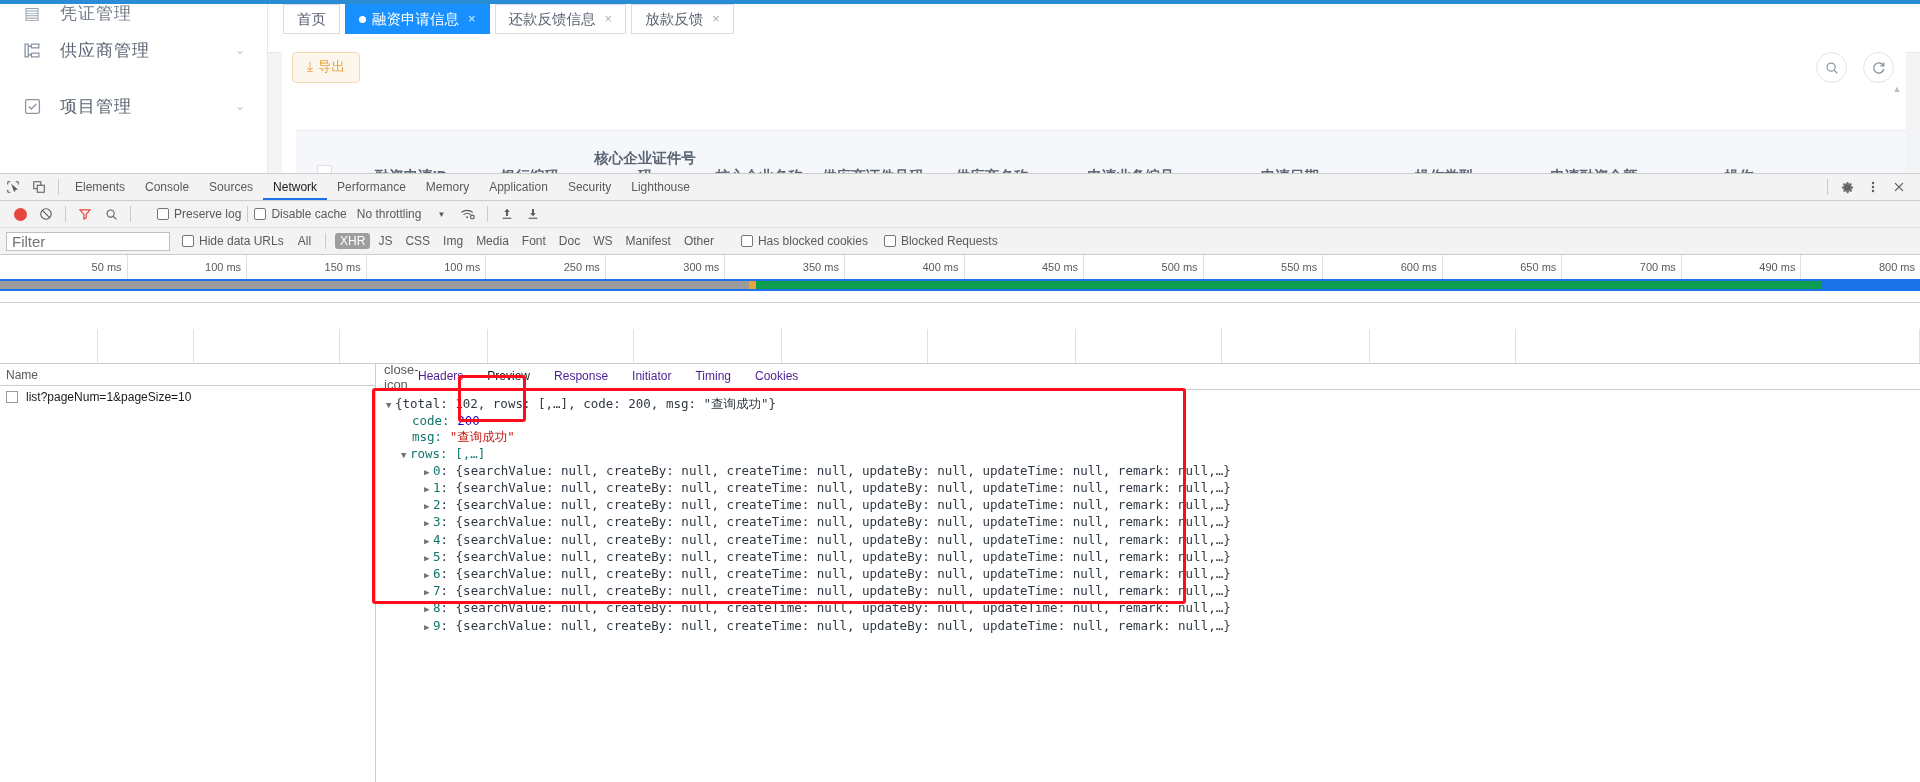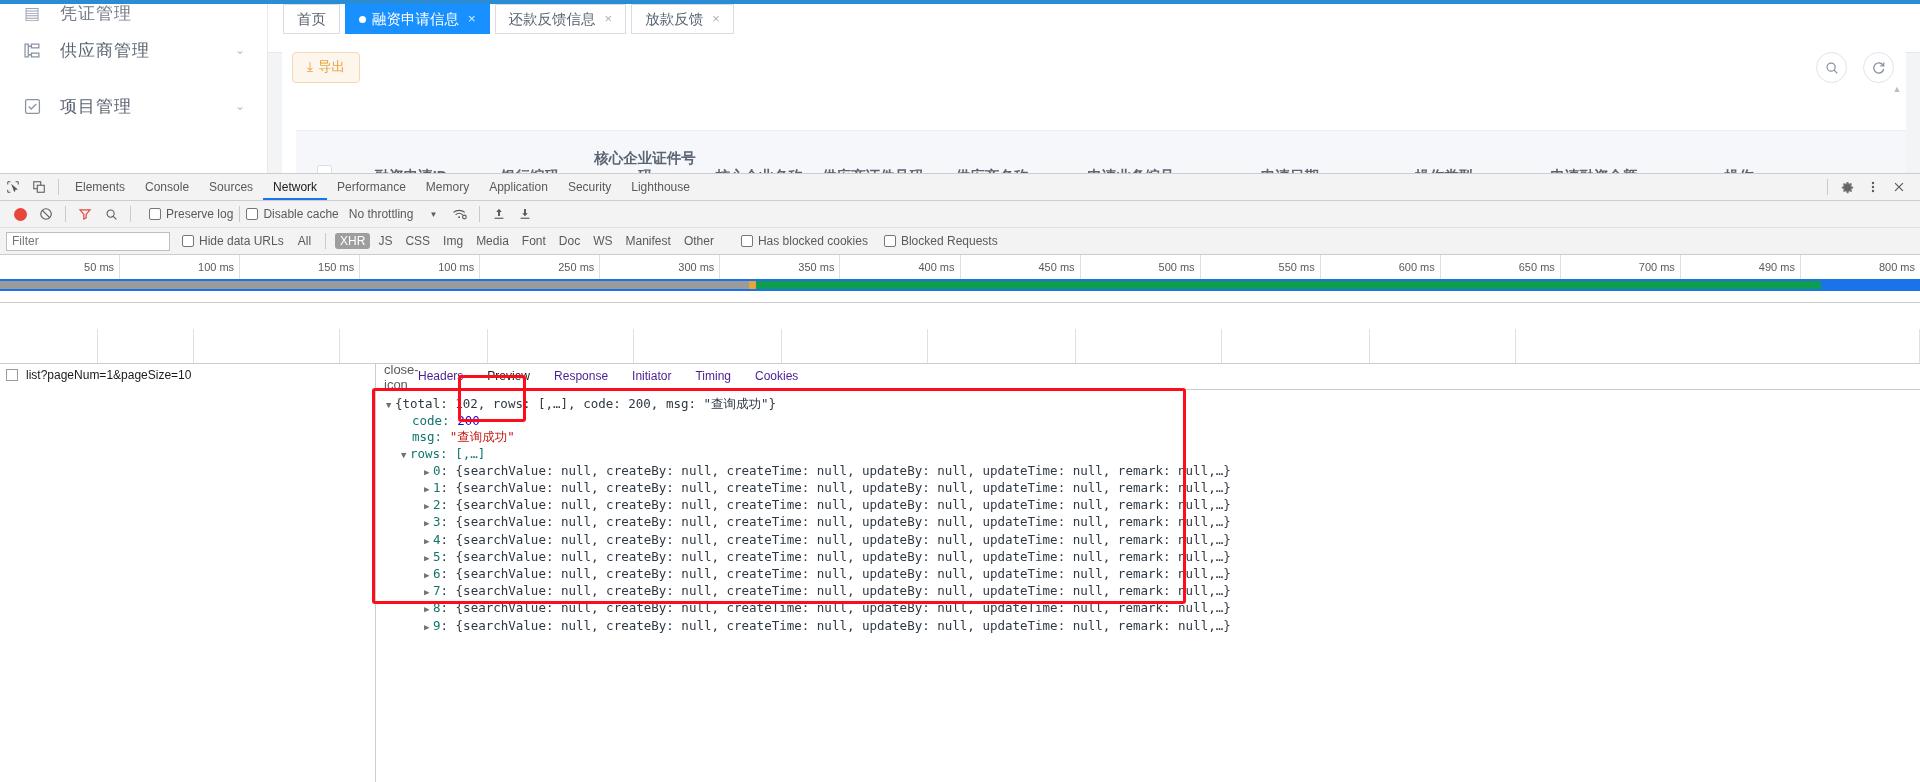--- a/index.html
+++ b/index.html
@@ -62,27 +62,27 @@
   .dt-tabs-right { margin-left: auto; display: flex; align-items: center; padding-right: 8px; }
 
   .dt-toolbar { height: 27px; background: #f3f3f3; border-bottom: 1px solid #e0e0e0; display: flex; align-items: center; padding-left: 7px; }
   .rec-dot { width: 13px; height: 13px; border-radius: 50%; background: #e8453c; }
   .ck { display: inline-flex; align-items: center; gap: 5px; font-size: 12px; color: #5a5a5a; white-space: nowrap; }
   .ckbox { width: 12px; height: 12px; border: 1px solid #767676; border-radius: 2px; background: #fff; }
   .sel-throttle { font-size: 12px; color: #5a5a5a; display: inline-flex; align-items: center; gap: 16px; }
   .caret { font-size: 8px; color: #5a5a5a; }
 
   .dt-filterbar { height: 27px; background: #f3f3f3; border-bottom: 1px solid #cdcdcd; display: flex; align-items: center; padding-left: 6px; }
-  .filter-input { width: 164px; height: 19px; border: 1px solid #bfbfbf; background: #fff; font-size: 12px;
+  .filter-input { width: 164px; height: 19px; border: 1px solid #bfbfbf; background: #fff; font-size: 15px;
                   color: #909090; padding: 0 5px; line-height: 17px; }
   .ftype { font-size: 12px; color: #5a5a5a; padding: 1px 5px; border-radius: 3px; white-space: nowrap; }
   .ftype.on { background: #9e9e9e; color: #fff; }
 
   .dt-overview { height: 48px; background: #fff; border-bottom: 1px solid #cdcdcd; position: relative; }
-  .ov-ruler { position: absolute; left: 0; top: 0; right: 0; height: 24px; display: flex; }
+  .ov-ruler { position: absolute; left: 8px; top: 0; right: 0; height: 24px; display: flex; }
   .ov-tick { flex: 1; border-right: 1px solid #e0e0e0; font-size: 11px; color: #5a5a5a; text-align: right; padding-right: 5px; line-height: 24px; }
   .ov-band { position: absolute; left: 0; right: 0; top: 24px; height: 12px; background: #1a73e8; }
   .ov-grey { position: absolute; left: 0; top: 2px; height: 8px; background: #9b9b9b; width: 39%; }
   .ov-orange { position: absolute; left: 39%; top: 2px; height: 8px; width: 0.35%; background: #e8a33d; }
   .ov-green { position: absolute; left: 39.35%; top: 2px; height: 8px; width: 55.5%; background: #0f9d4f; }
   .ov-blank { position: absolute; left: 0; right: 0; top: 36px; height: 11px; background: #fff; }
 
   .dt-columns { position: absolute; left: 0; right: 0; top: 155px; height: 35px; display: flex; background: #fff; border-bottom: 1px solid #cdcdcd; }
   .dt-colcell { border-right: 1px solid #e0e0e0; }
 
@@ -275,21 +275,21 @@
           <path d="M2.3 3.2h11.4L9.3 8.4v4.1l-2.6 1.2V8.4z"></path>
         </svg>
       </div>
       <div class="dt-icobtn">
         <svg width="13" height="13" viewBox="0 0 16 16" fill="none" stroke="#5a5a5a" stroke-width="1.3">
           <circle cx="6.9" cy="6.9" r="4.4"></circle>
             <path d="M10.2 10.2L14 14"></path>
         </svg>
       </div>
       <div class="vsep"></div>
-      <label class="ck" style="margin-left:12px">
+      <label class="ck" style="margin-left:20px">
         <span class="ckbox"></span>
         <span>Preserve log</span>
       </label>
       <div class="vsep"></div>
       <label class="ck">
         <span class="ckbox"></span>
         <span>Disable cache</span>
       </label>
       <div class="sel-throttle" style="margin-left:10px">
         <span>No throttling</span>
@@ -386,20 +386,23 @@
       <div class="dt-colcell" style="width:148px"></div>
       <div class="dt-colcell" style="width:146px"></div>
       <div class="dt-colcell" style="width:148px"></div>
       <div class="dt-colcell" style="width:146px"></div>
       <div class="dt-colcell" style="flex:1"></div>
     </div>
 
     <div class="dt-body">
 
       <div class="req-list">
+        <div class="req-head">
+          <span>Name</span>
+        </div>
         <div class="req-row">
           <span class="rbox"></span>
           <span>list?pageNum=1&amp;pageSize=10</span>
         </div>
       </div>
 
       <div class="detail">
         <div class="det-tabs">
           <span class="det-close">close-icon</span>
           <span class="det-tab">Headers</span>

